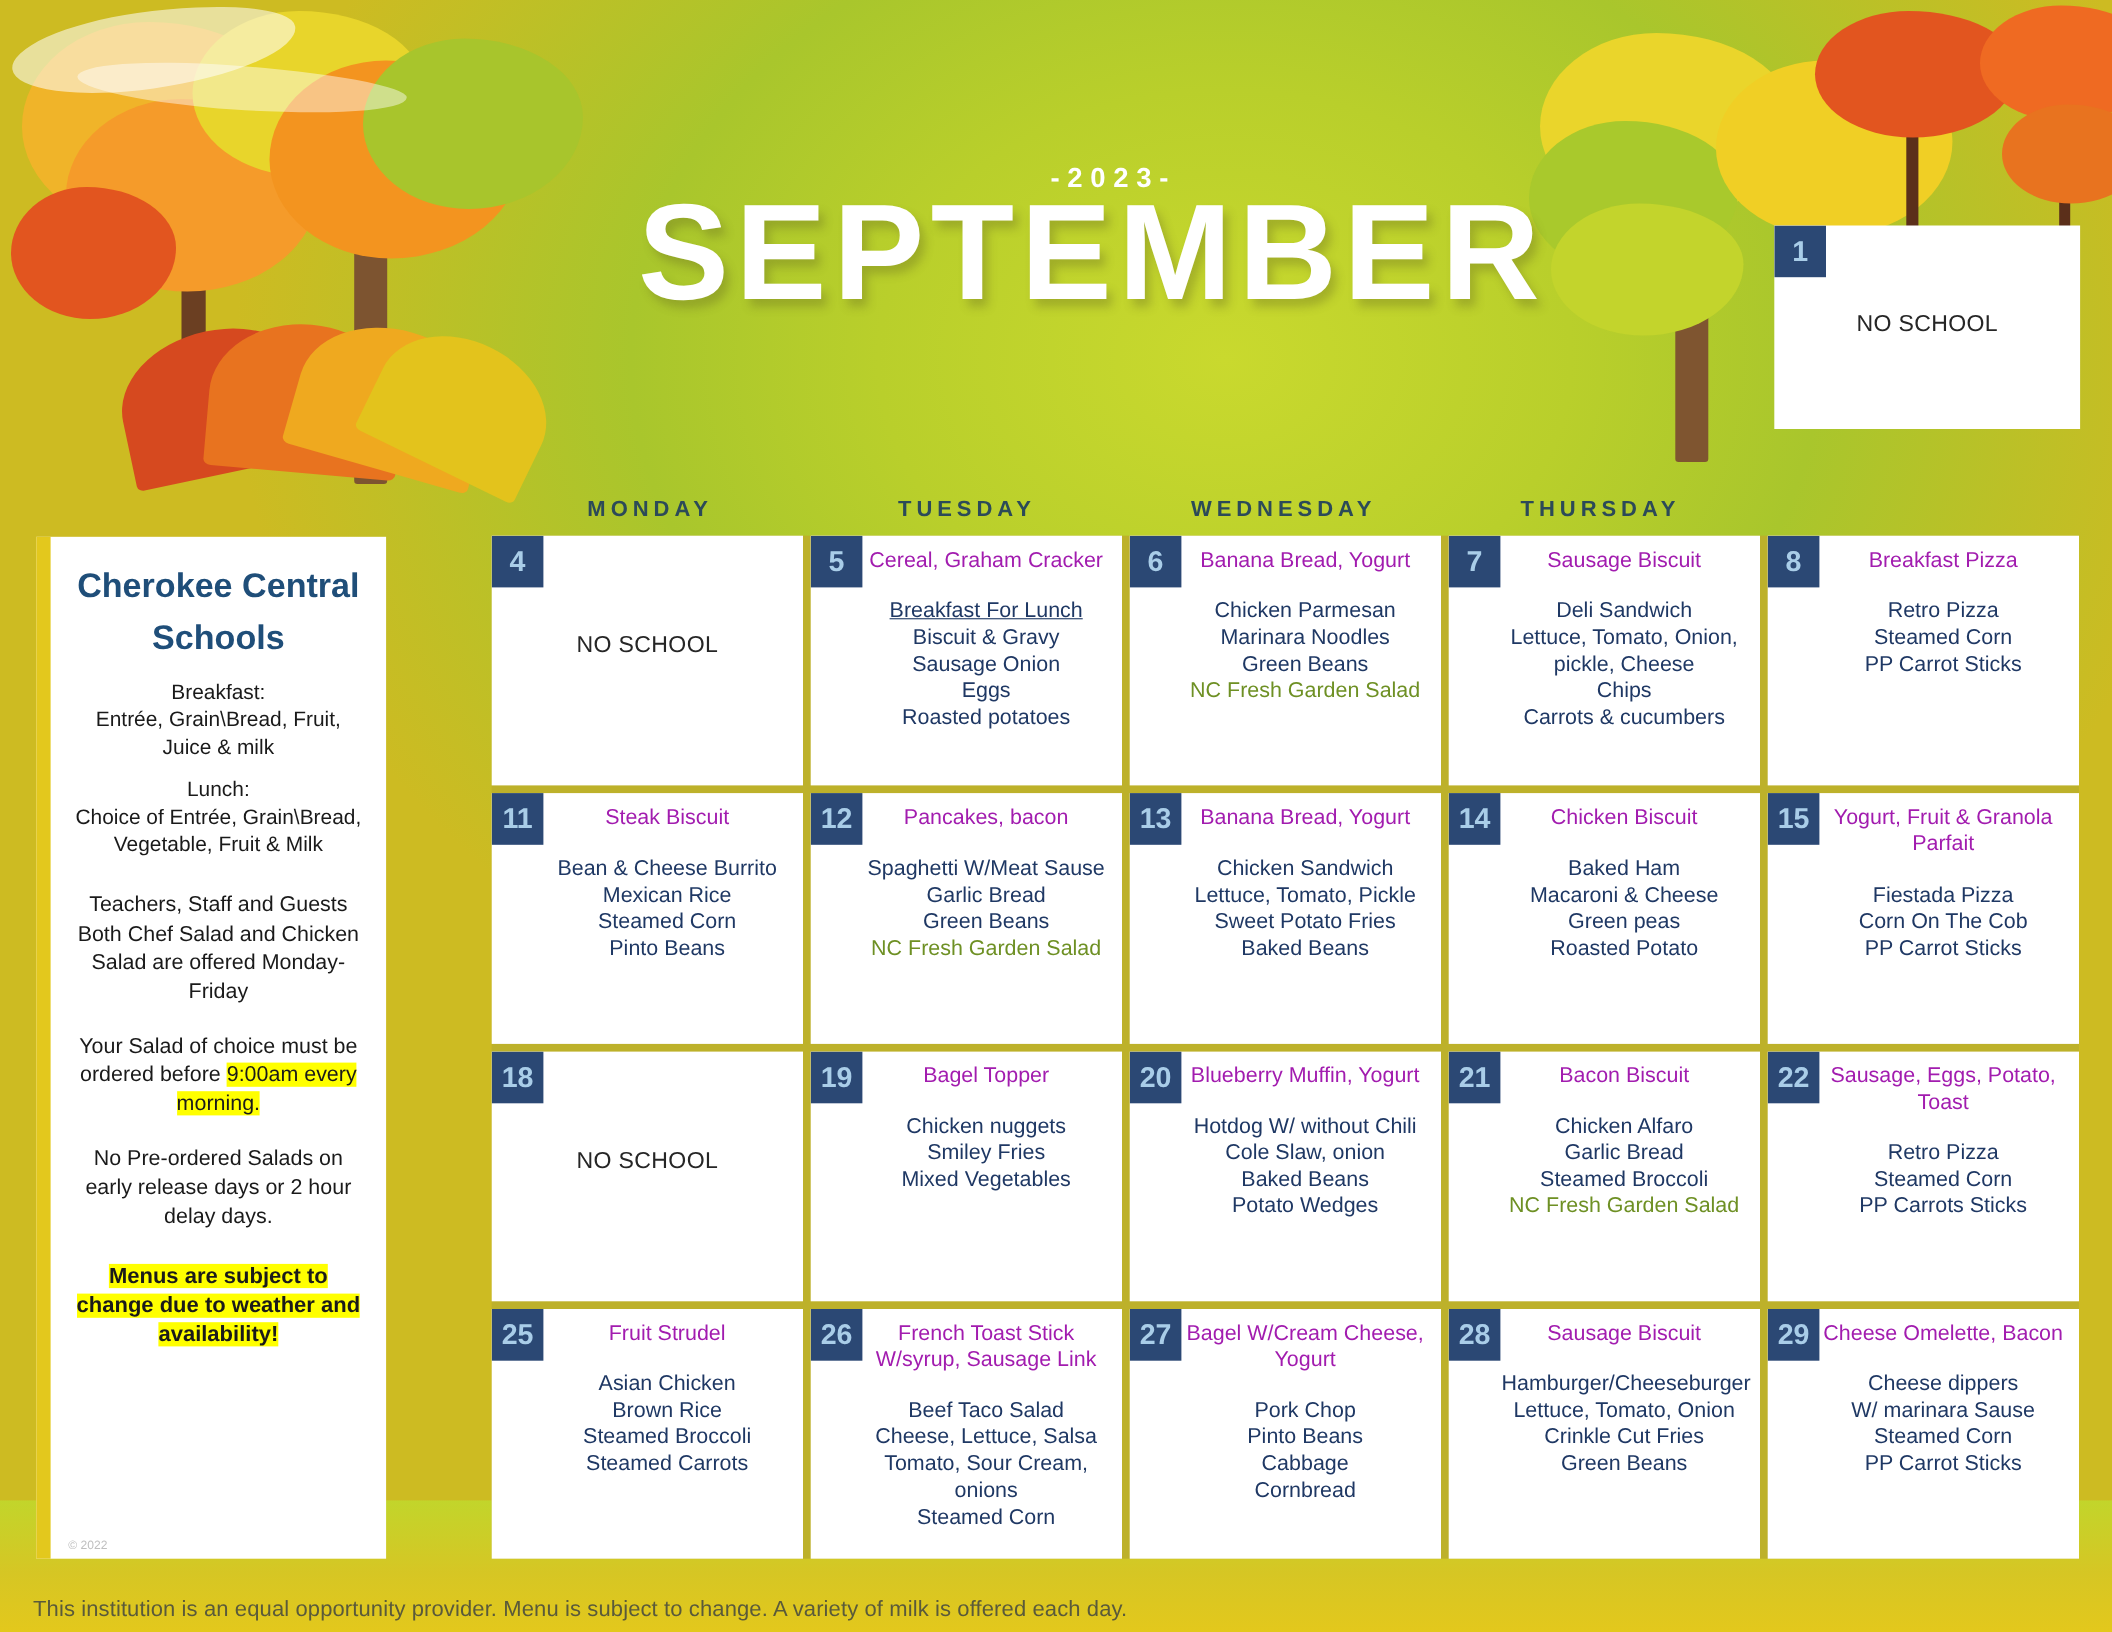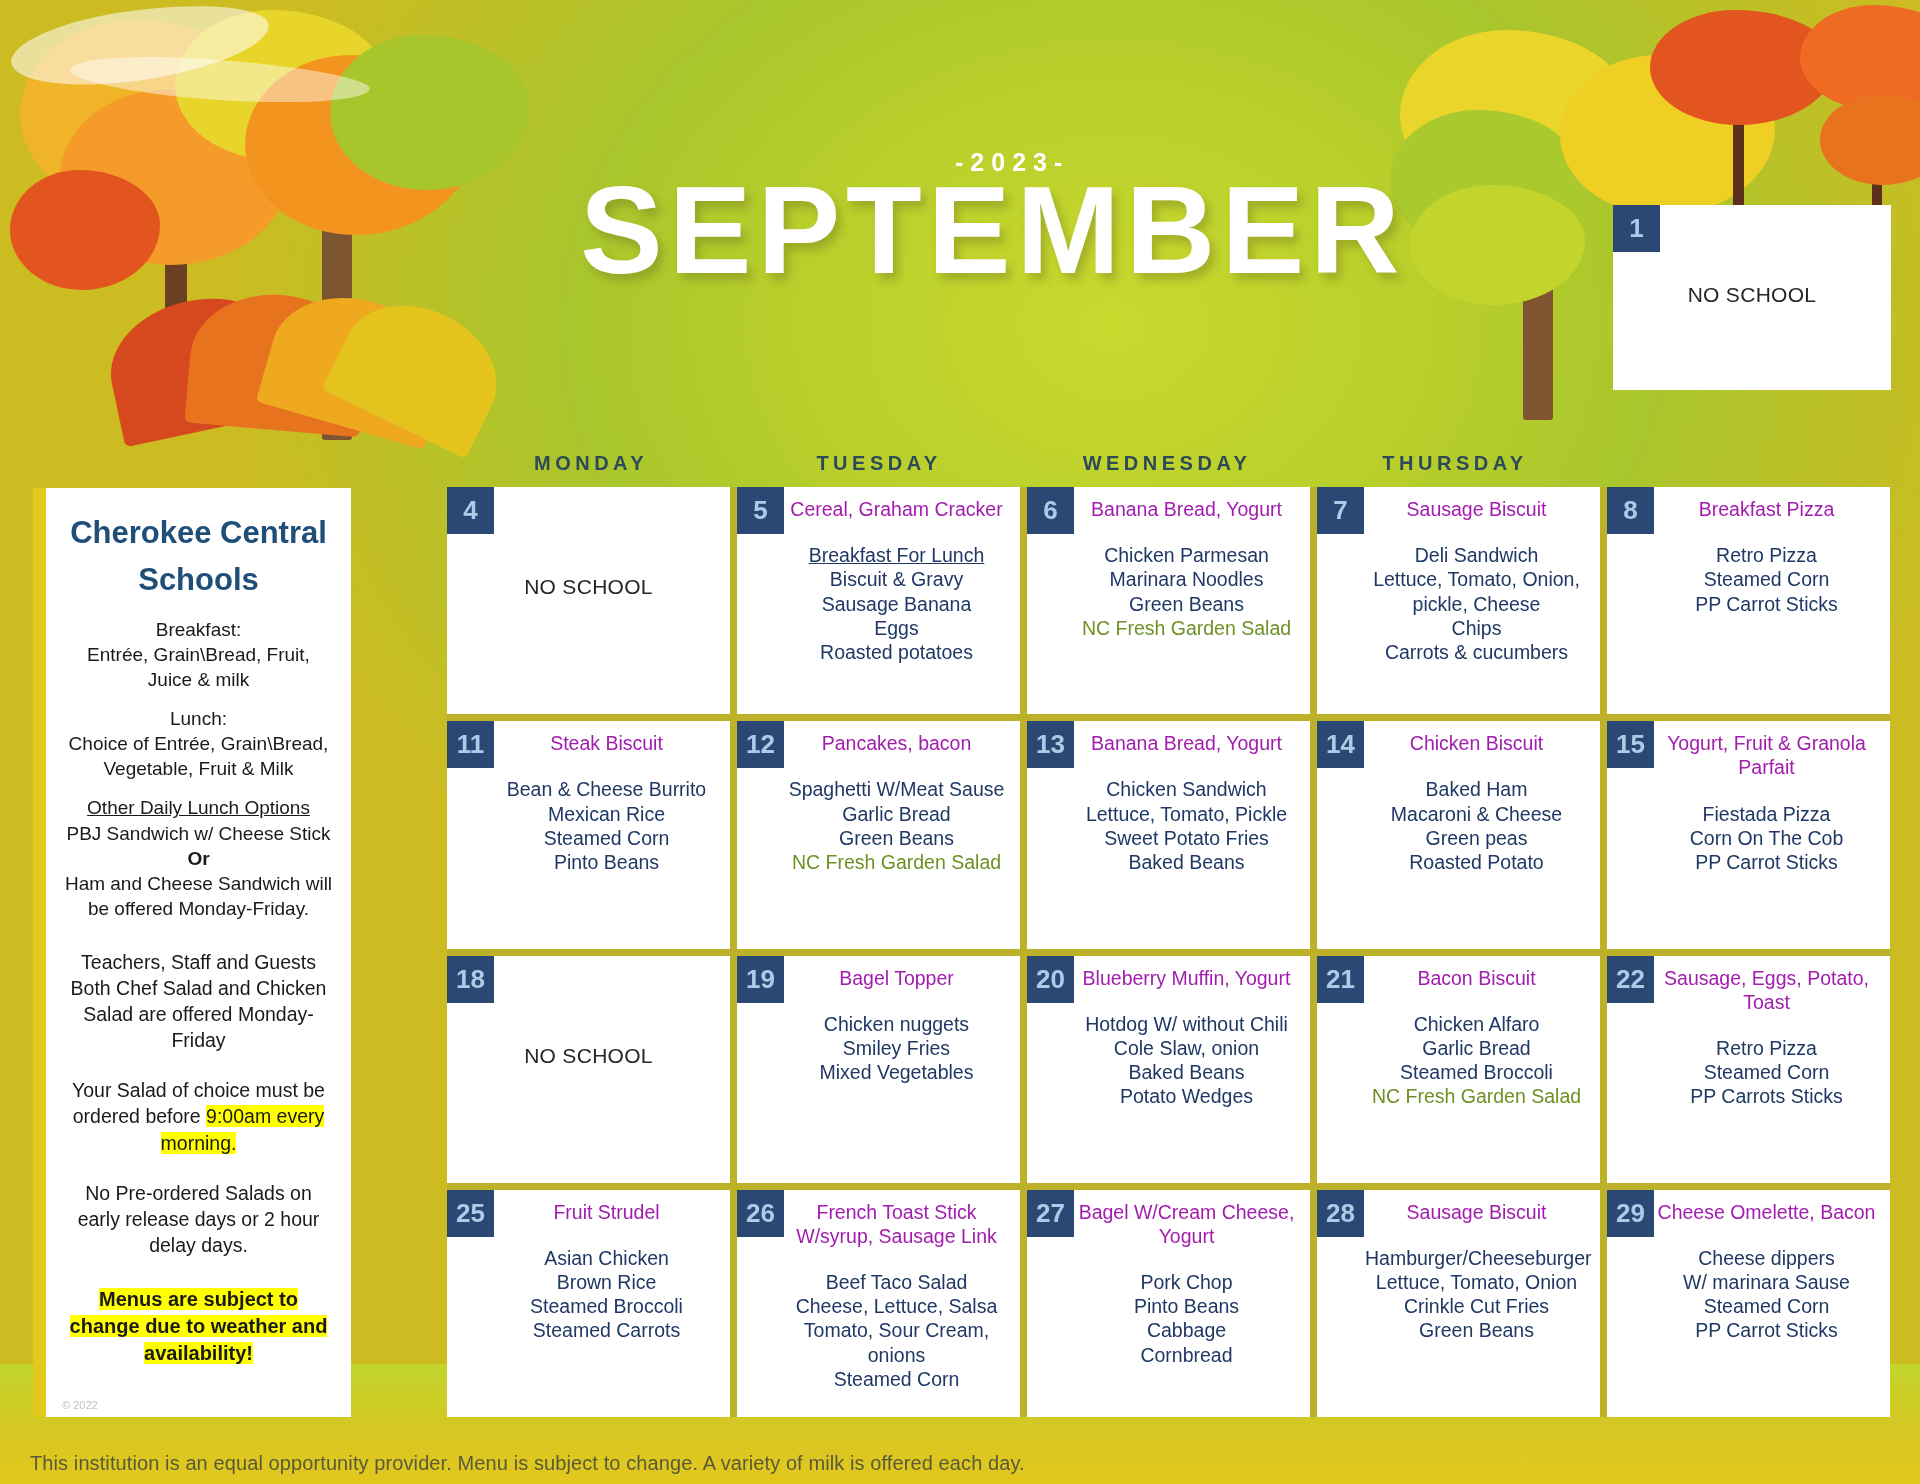--- a/index.html
+++ b/index.html
@@ -199,26 +199,20 @@
     <div class="sb-block">
       <div>Breakfast:</div>
       <div>Entrée, Grain\Bread, Fruit, Juice &amp; milk</div>
     </div>
 
     <div class="sb-block">
       <div>Lunch:</div>
       <div>Choice of Entrée, Grain\Bread, Vegetable, Fruit &amp; Milk</div>
     </div>
 
-    <div class="sb-block">
-      <div class="sb-underline">Other Daily Lunch Options</div>
-      <div>PBJ Sandwich w/ Cheese Stick</div>
-      <div class="sb-bold">Or</div>
-      <div>Ham and Cheese Sandwich will be offered Monday-Friday.</div>
-    </div>
 
     <div class="sb-block sb-note" style="margin-top:28px;">Teachers, Staff and Guests Both Chef Salad and Chicken Salad are offered Monday-Friday</div>
 
     <div class="sb-block sb-note" style="margin-top:24px;">
       <span>Your Salad of choice must be ordered before </span><span class="hl">9:00am every morning.</span>
     </div>
 
     <div class="sb-block sb-note" style="margin-top:24px;">No Pre-ordered Salads on early release days or 2 hour delay days.</div>
 
     <div class="sb-block" style="margin-top:28px;">
@@ -235,21 +229,21 @@
       </div>
       <div class="cell">
         <div class="daynum">5</div>
         <div class="cell-inner">
           <div class="breakfast">
             <div class="bk-line">Cereal, Graham Cracker</div>
           </div>
           <div class="lunch">
             <div class="lunch-line bfl-head">Breakfast For Lunch</div>
             <div class="lunch-line">Biscuit &amp; Gravy</div>
-            <div class="lunch-line">Sausage Banana</div>
+            <div class="lunch-line">Sausage Onion</div>
             <div class="lunch-line">Eggs</div>
             <div class="lunch-line">Roasted potatoes</div>
           </div>
         </div>
       </div>
       <div class="cell">
         <div class="daynum">6</div>
         <div class="cell-inner">
           <div class="breakfast">
             <div class="bk-line">Banana Bread, Yogurt</div>

